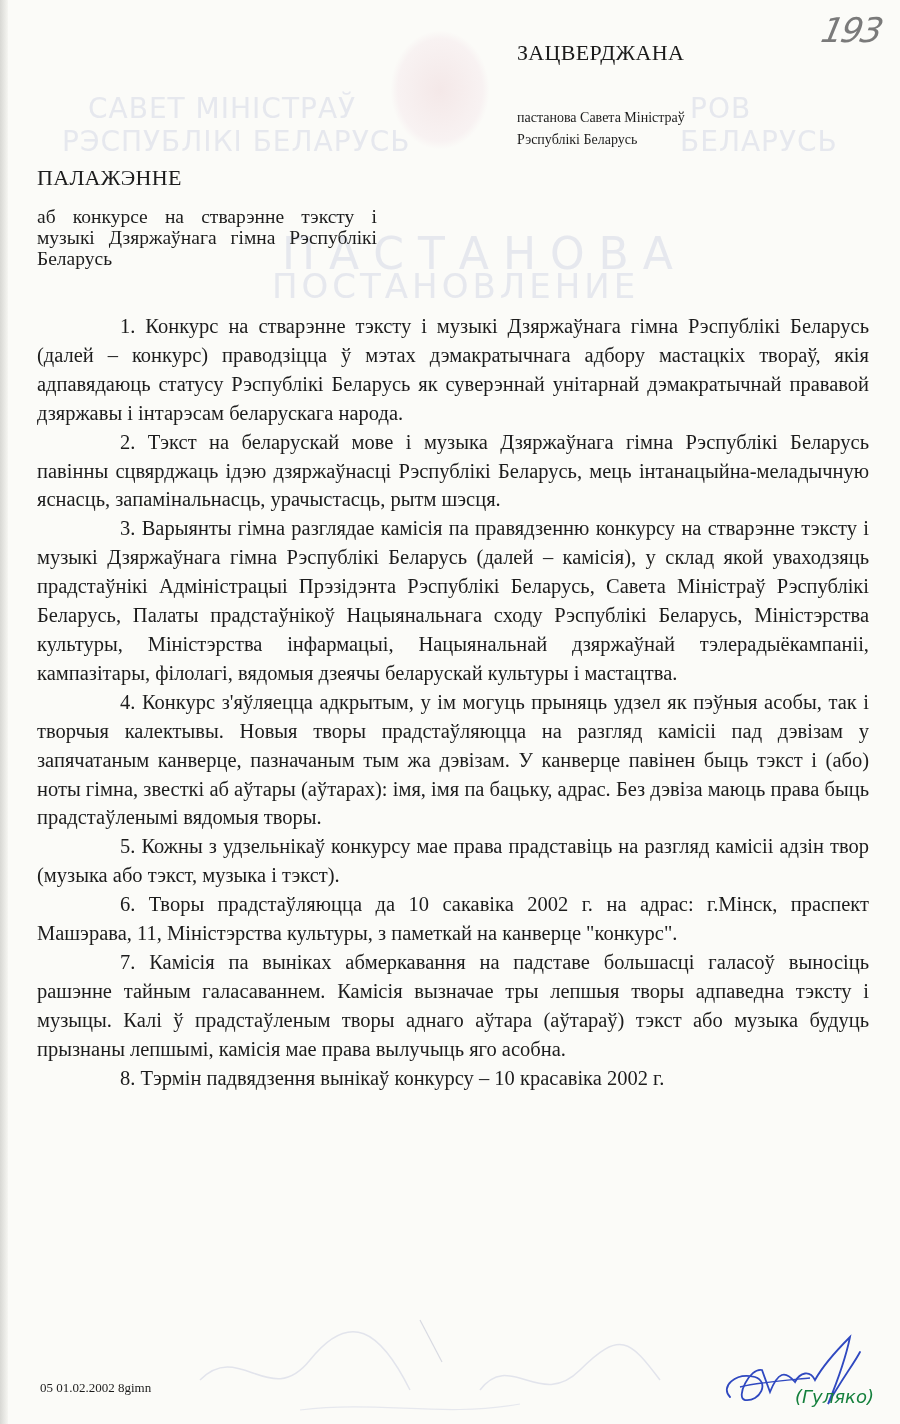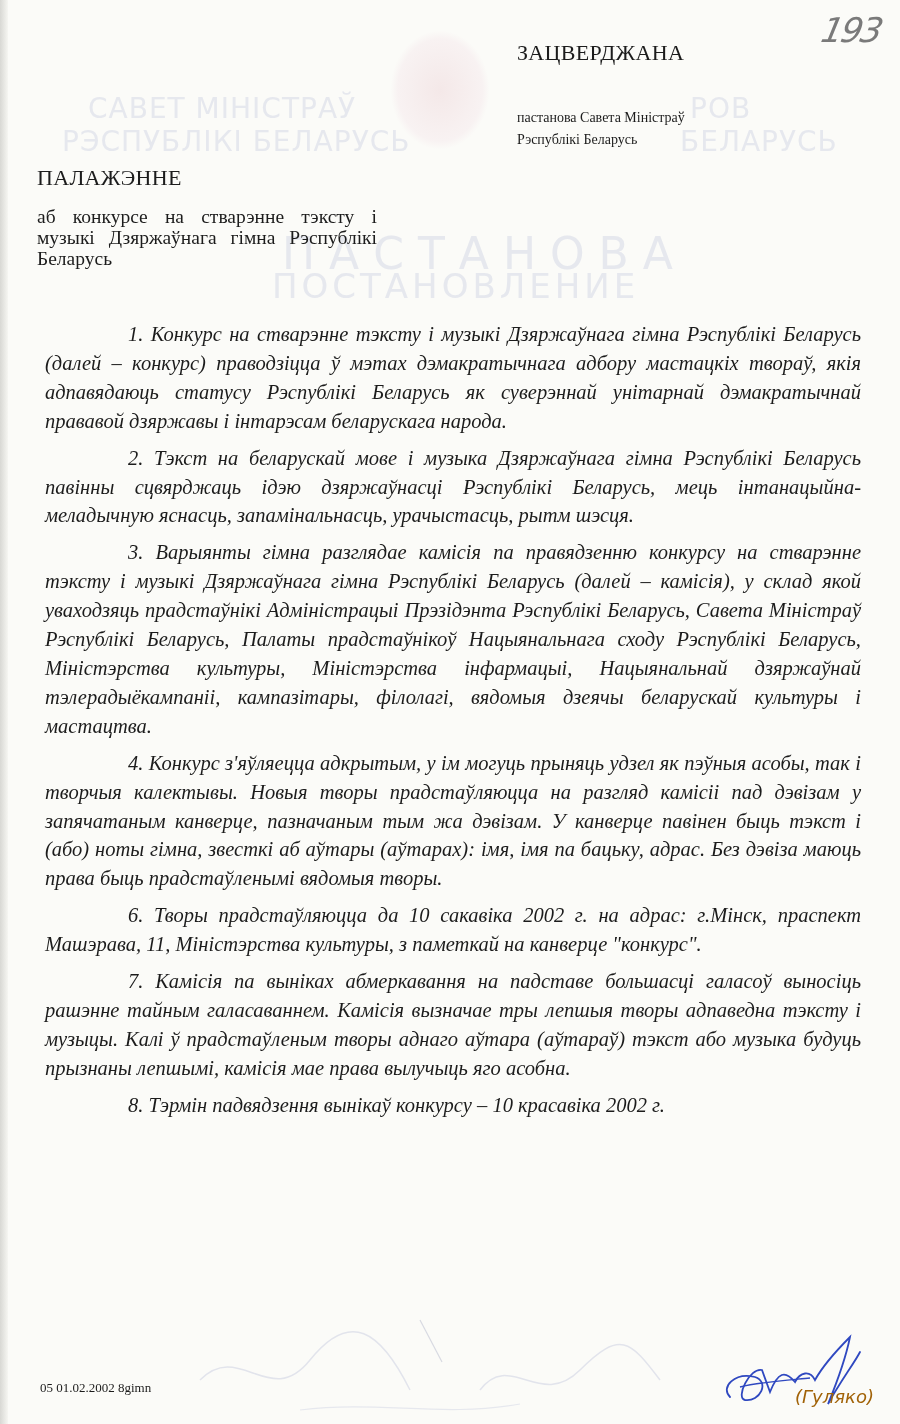--- a/index.html
+++ b/index.html
@@ -39,27 +39,27 @@
     font-family: "DejaVu Sans", sans-serif; font-style: italic;
     color: #3a4fb8; font-size: 19px; letter-spacing: 3px; margin-top: 2px;
   }
   .doc-title { position: absolute; left: 37px; top: 165px; font-size: 22px; letter-spacing: 0.3px; }
   .doc-subtitle { position: absolute; left: 37px; top: 206px; width: 340px; font-size: 19.5px; line-height: 21px; text-align: justify; text-align-last: left; }
   .body {
     position: absolute; left: 37px; top: 312px; width: 832px;
     font-size: 20.5px; line-height: 28.9px; text-align: justify;
     font-family: "Liberation Serif", serif;
   }
-  .body p { margin: 8px; text-indent: 83px; font-style: italic; }
+  .body p { margin: 0; text-indent: 83px; }
   .footer-code { position: absolute; left: 40px; top: 1380px; font-size: 13px; font-family: "Liberation Serif", serif; }
   .signature { position: absolute; left: 700px; top: 1332px; width: 190px; height: 90px; }
   .signer-name {
     position: absolute; left: 795px; top: 1386px;
     font-family: "DejaVu Sans", sans-serif; font-style: italic;
-    font-size: 18px; color: #a16207;
+    font-size: 18px; color: #15803d;
   }
   .scribble { position: absolute; left: 180px; top: 1300px; width: 500px; height: 124px; }
 </style>
 </head>
 <body>
 
 <div class="page-edge"></div>
 
 <div class="bleed-emblem"></div>
 <div class="bleed bleed-l1">САВЕТ МІНІСТРАЎ</div>
@@ -78,20 +78,21 @@
 </div>
 
 <div class="doc-title">ПАЛАЖЭННЕ</div>
 <div class="doc-subtitle">аб конкурсе на стварэнне тэксту і музыкі Дзяржаўнага гімна Рэспублікі Беларусь</div>
 
 <div class="body">
   <p>1. Конкурс на стварэнне тэксту і музыкі Дзяржаўнага гімна Рэспублікі Беларусь (далей – конкурс) праводзіцца ў мэтах дэмакратычнага адбору мастацкіх твораў, якія адпавядаюць статусу Рэспублікі Беларусь як суверэннай унітарнай дэмакратычнай прававой дзяржавы і інтарэсам беларускага народа.</p>
   <p>2. Тэкст на беларускай мове і музыка Дзяржаўнага гімна Рэспублікі Беларусь павінны сцвярджаць ідэю дзяржаўнасці Рэспублікі Беларусь, мець інтанацыйна-меладычную яснасць, запамінальнасць, урачыстасць, рытм шэсця.</p>
   <p>3. Варыянты гімна разглядае камісія па правядзенню конкурсу на стварэнне тэксту і музыкі Дзяржаўнага гімна Рэспублікі Беларусь (далей – камісія), у склад якой уваходзяць прадстаўнікі Адміністрацыі Прэзідэнта Рэспублікі Беларусь, Савета Міністраў Рэспублікі Беларусь, Палаты прадстаўнікоў Нацыянальнага сходу Рэспублікі Беларусь, Міністэрства культуры, Міністэрства інфармацыі, Нацыянальнай дзяржаўнай тэлерадыёкампаніі, кампазітары, філолагі, вядомыя дзеячы беларускай культуры і мастацтва.</p>
   <p>4. Конкурс з'яўляецца адкрытым, у ім могуць прыняць удзел як пэўныя асобы, так і творчыя калектывы. Новыя творы прадстаўляюцца на разгляд камісіі пад дэвізам у запячатаным канверце, пазначаным тым жа дэвізам. У канверце павінен быць тэкст і (або) ноты гімна, звесткі аб аўтары (аўтарах): імя, імя па бацьку, адрас. Без дэвіза маюць права быць прадстаўленымі вядомыя творы.</p>
+  <p>5. Кожны з удзельнікаў конкурсу мае права прадставіць на разгляд камісіі адзін твор (музыка або тэкст, музыка і тэкст).</p>
   <p>6. Творы прадстаўляюцца да 10 сакавіка 2002 г. на адрас: г.Мінск, праспект Машэрава, 11, Міністэрства культуры, з паметкай на канверце "конкурс".</p>
   <p>7. Камісія па выніках абмеркавання на падставе большасці галасоў выносіць рашэнне тайным галасаваннем. Камісія вызначае тры лепшыя творы адпаведна тэксту і музыцы. Калі ў прадстаўленым творы аднаго аўтара (аўтараў) тэкст або музыка будуць прызнаны лепшымі, камісія мае права вылучыць яго асобна.</p>
   <p>8. Тэрмін падвядзення вынікаў конкурсу – 10 красавіка 2002 г.</p>
 </div>
 
 <svg class="scribble" viewBox="0 0 500 124">
   <path d="M20 80 C60 40, 90 110, 130 60 S200 30, 230 90" stroke="#e2e4ec" stroke-width="1.5" fill="none"></path>
   <path d="M240 20 L262 62" stroke="#d8dae2" stroke-width="1.2" fill="none"></path>
   <path d="M300 90 C330 50, 360 110, 400 70 S450 40, 480 80" stroke="#e2e4ec" stroke-width="1.5" fill="none"></path>
   <path d="M120 110 C200 100, 260 118, 340 104" stroke="#e6e8ee" stroke-width="1.2" fill="none"></path>

